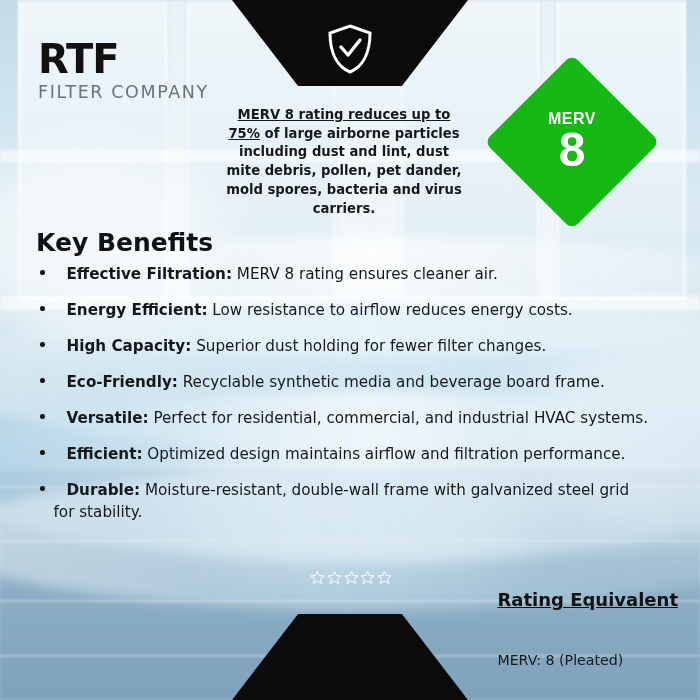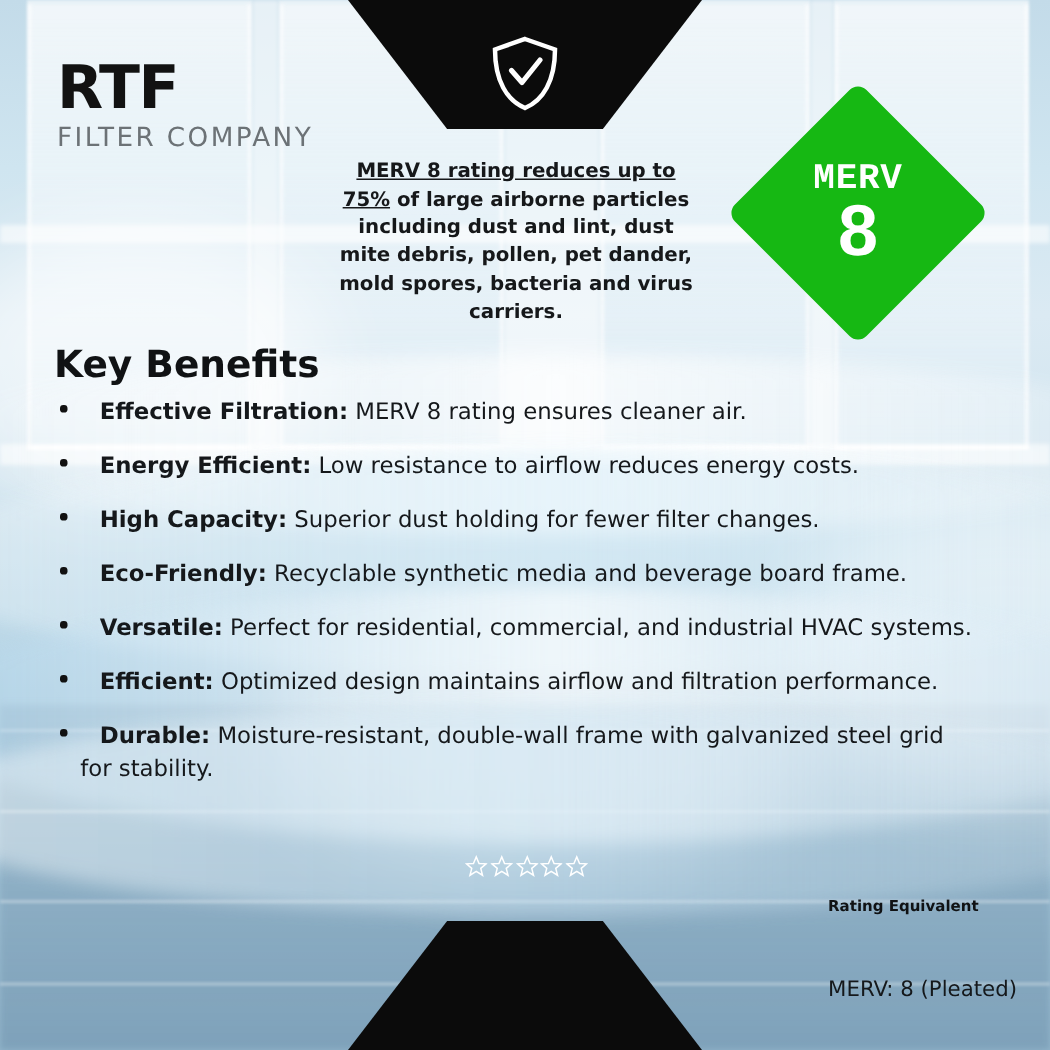--- a/index.html
+++ b/index.html
@@ -142,23 +142,22 @@
     transform: rotate(45deg);
     border-radius: 8px;
   }
   .merv-text {
     position: absolute; inset: 0;
     display: flex; flex-direction: column;
     align-items: center; justify-content: center;
     color: #fff;
   }
   .merv-label {
-    font-size: 24px; font-weight: 700; letter-spacing: 0.5px;
+    font-size: 16px; font-weight: 700; letter-spacing: 0.5px;
     margin-bottom: -2px;
-    font-family: Liberation Mono, monospace;
   }
   .merv-value {
     font-size: 48px; font-weight: 700; line-height: 1;
   }
 
   
   .benefits-title {
     position: absolute; left: 36px; top: 228px;
     font-size: 25px; font-weight: 700; color: #101214;
     z-index: 6;
@@ -195,22 +194,23 @@
   .star { width: 15px; height: 15px; }
 
   
   .rating {
     position: absolute; right: 22px; bottom: 30px;
     text-align: left;
     z-index: 6;
     font-family: "DejaVu Sans", sans-serif;
   }
   .rating-title {
-    font-size: 10px; font-weight: 700; color: #101214;
+    font-size: 18px; font-weight: 700; color: #101214;
     margin-bottom: 2px;
+    text-decoration: underline;
   }
   .rating-line {
     font-size: 14.2px; color: #15181b; line-height: 1.32; margin-top: 41px;
   }
 </style>
 </head>
 <body>
 
 <div id="page">
 

